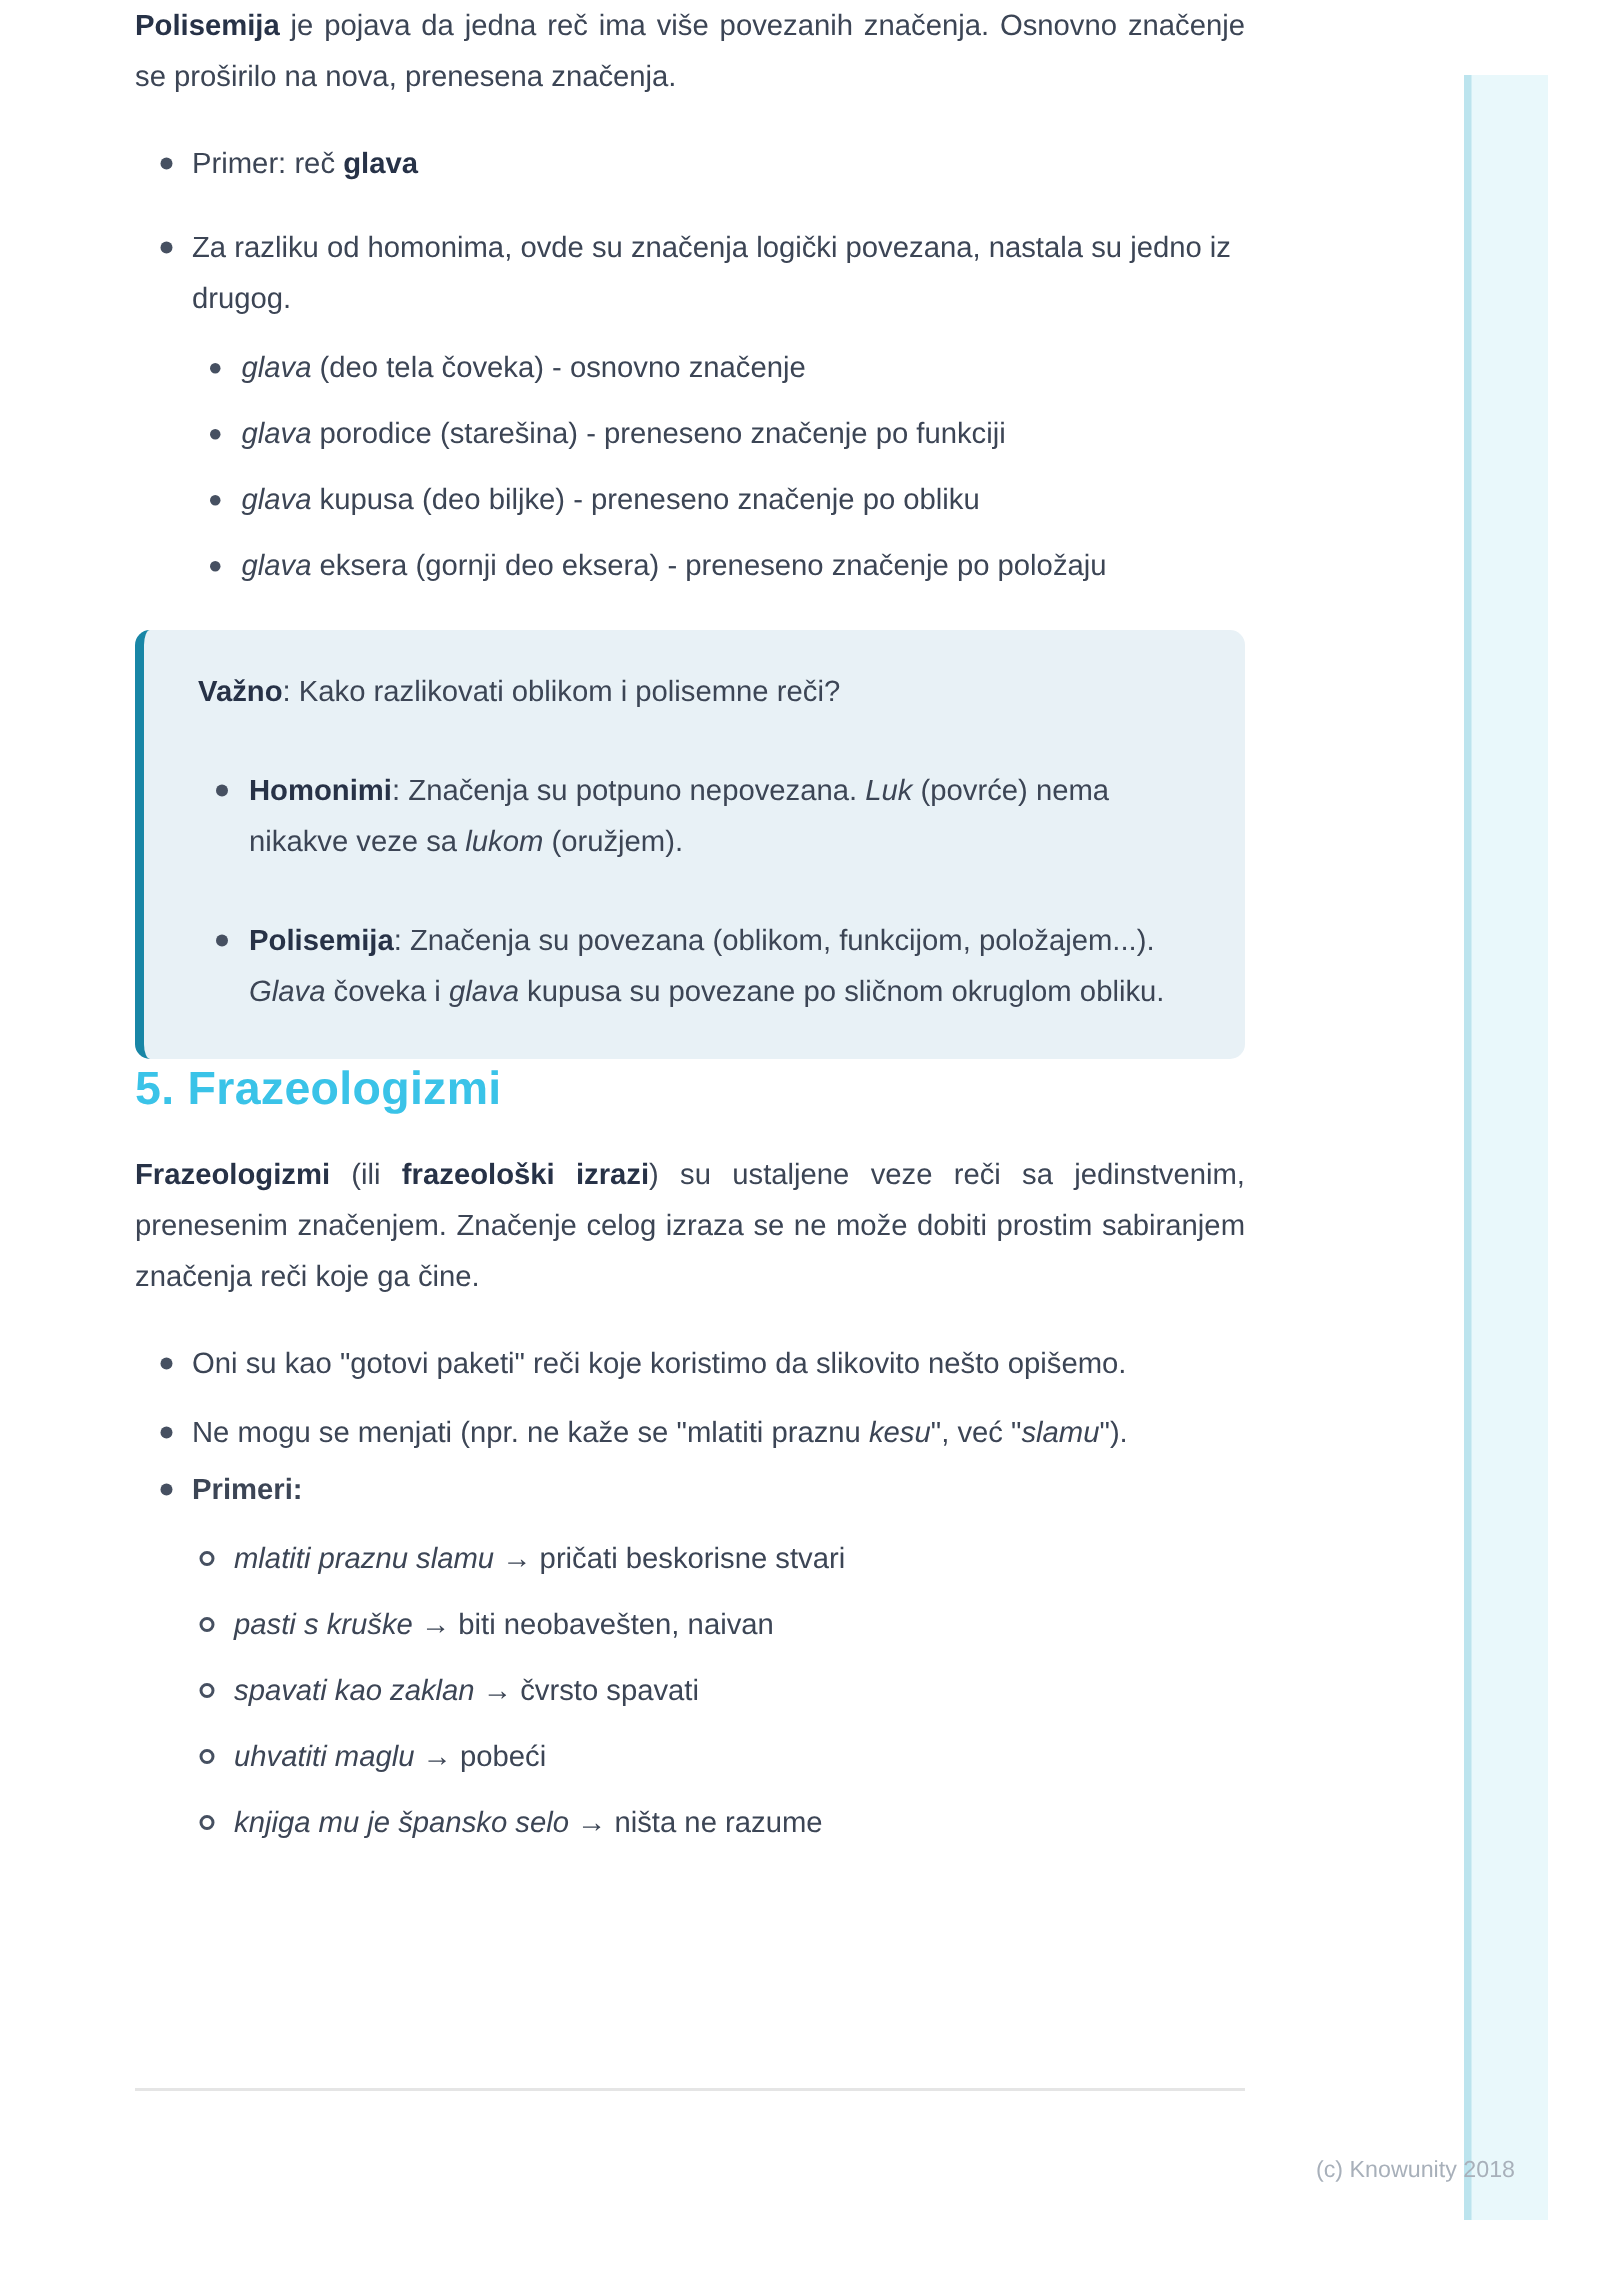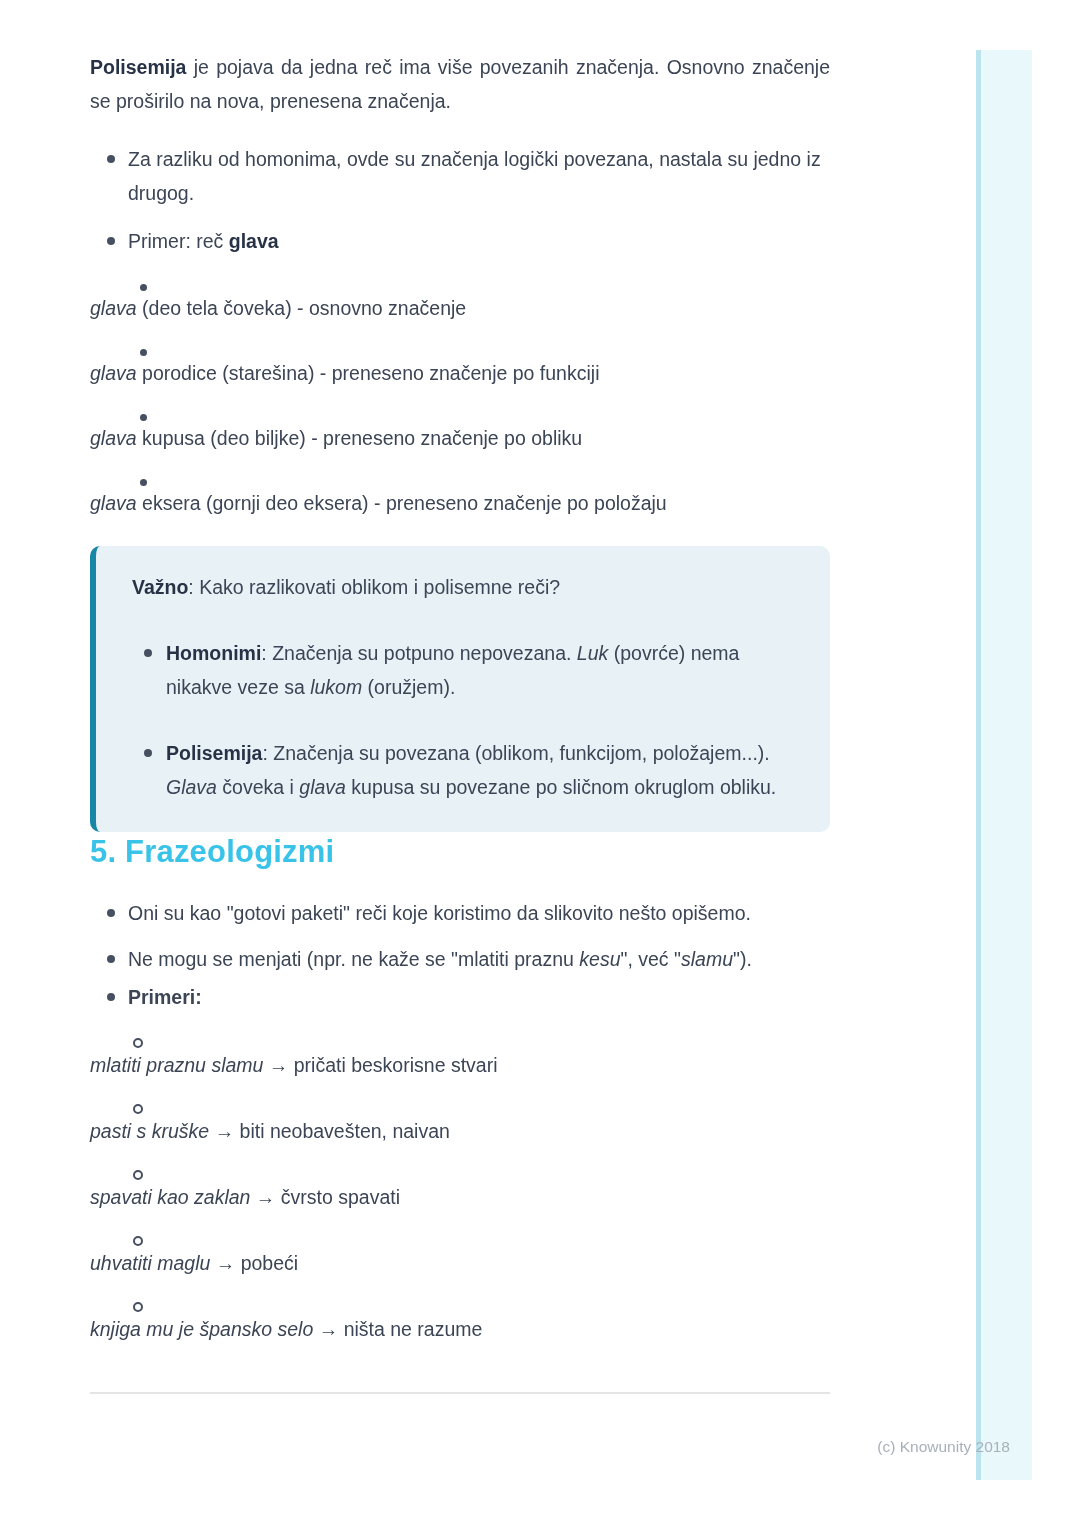--- a/index.html
+++ b/index.html
@@ -31,21 +31,20 @@
     width:56px;
     height:1430px;
     background:var(--stripe-fill);
     border-left:5px solid var(--stripe-edge);
   }
   .content{
     position:absolute;
     left:90px;
     top:0;
     width:740px;
-    padding-top:50px;
   }
   .justify{text-align:justify;}
   .b,.bseg{font-weight:700;color:var(--bold-color);}
   .i{font-style:italic;}
   
   .li{display:flex;align-items:flex-start;}
   .li .txt{flex:1;}
   .marker{flex:0 0 auto;}
   .dot{
     width:8px;height:8px;border-radius:50%;
@@ -55,21 +54,21 @@
   .l1 > .dot{margin-left:17px;margin-right:13px;}
   .l2 > .dot{width:7px;height:7px;margin-left:50px;margin-right:14px;margin-top:14px;}
   .circle{
     width:10px;height:10px;border-radius:50%;
     border:2px solid #465061;background:transparent;
     margin-left:43px;margin-right:13px;margin-top:12px;
   }
   .intro-para{margin-bottom:24px;}
   .l1.first{margin-top:22px;}
   .l1.next{margin-top:14px;}
-  .l2{margin-top:10px;flex-direction:column;}
+  .l2{margin-top:10px;}
   .l2.firstsub{margin-top:12px;}
   
   .callout{
     margin-top:26px;
     background:var(--callout-bg);
     border-left:6px solid var(--callout-border);
     border-radius:10px;
     padding:24px 40px 28px 36px;
   }
   .callout .cl{margin-top:32px;}
@@ -102,27 +101,27 @@
 </head>
 <body>
 
 <div class="stripe"></div>
 
 <main class="content">
 
   <p class="intro-para justify"><span class="b">Polisemija</span><span> je pojava da jedna reč ima više povezanih značenja. Osnovno značenje se proširilo na nova, prenesena značenja.</span></p>
 
   <div>
+    <div class="li l1 next">
+      <span class="marker dot"></span>
+      <div class="txt"><span>Primer: reč </span><span class="b">glava</span></div>
+    </div>
     <div class="li l1 first">
       <span class="marker dot"></span>
       <div class="txt"><span>Za razliku od homonima, ovde su značenja logički povezana, nastala su jedno iz drugog.</span></div>
-    </div>
-    <div class="li l1 next">
-      <span class="marker dot"></span>
-      <div class="txt"><span>Primer: reč </span><span class="b">glava</span></div>
     </div>
     <div>
       <div class="li l2 firstsub">
         <span class="marker dot"></span>
         <div class="txt"><span class="i">glava</span><span> (deo tela čoveka) - osnovno značenje</span></div>
       </div>
       <div class="li l2">
         <span class="marker dot"></span>
         <div class="txt"><span class="i">glava</span><span> porodice (starešina) - preneseno značenje po funkciji</span></div>
       </div>
@@ -144,20 +143,21 @@
       <div class="txt"><span class="b">Homonimi</span><span>: Značenja su potpuno nepovezana. </span><span class="i">Luk</span><span> (povrće) nema nikakve veze sa </span><span class="i">lukom</span><span> (oružjem).</span></div>
     </div>
     <div class="li cl">
       <span class="marker dot"></span>
       <div class="txt"><span class="b">Polisemija</span><span>: Značenja su povezana (oblikom, funkcijom, položajem...). </span><span class="i">Glava</span><span> čoveka i </span><span class="i">glava</span><span> kupusa su povezane po sličnom okruglom obliku.</span></div>
     </div>
   </aside>
 
   <h2 class="heading">5. Frazeologizmi</h2>
 
+  <p class="section-para justify"><span class="b">Frazeologizmi</span><span> (ili </span><span class="b">frazeološki izrazi</span><span>) su ustaljene veze reči sa jedinstvenim, prenesenim značenjem. Značenje celog izraza se ne može dobiti prostim sabiranjem značenja reči koje ga čine.</span></p>
 
   <div>
     <div class="li l1 s-l1-0">
       <span class="marker dot"></span>
       <div class="txt"><span>Oni su kao "gotovi paketi" reči koje koristimo da slikovito nešto opišemo.</span></div>
     </div>
     <div class="li l1 s-l1-1">
       <span class="marker dot"></span>
       <div class="txt"><span>Ne mogu se menjati (npr. ne kaže se "mlatiti praznu </span><span class="i">kesu</span><span>", već "</span><span class="i">slamu</span><span>").</span></div>
     </div>

